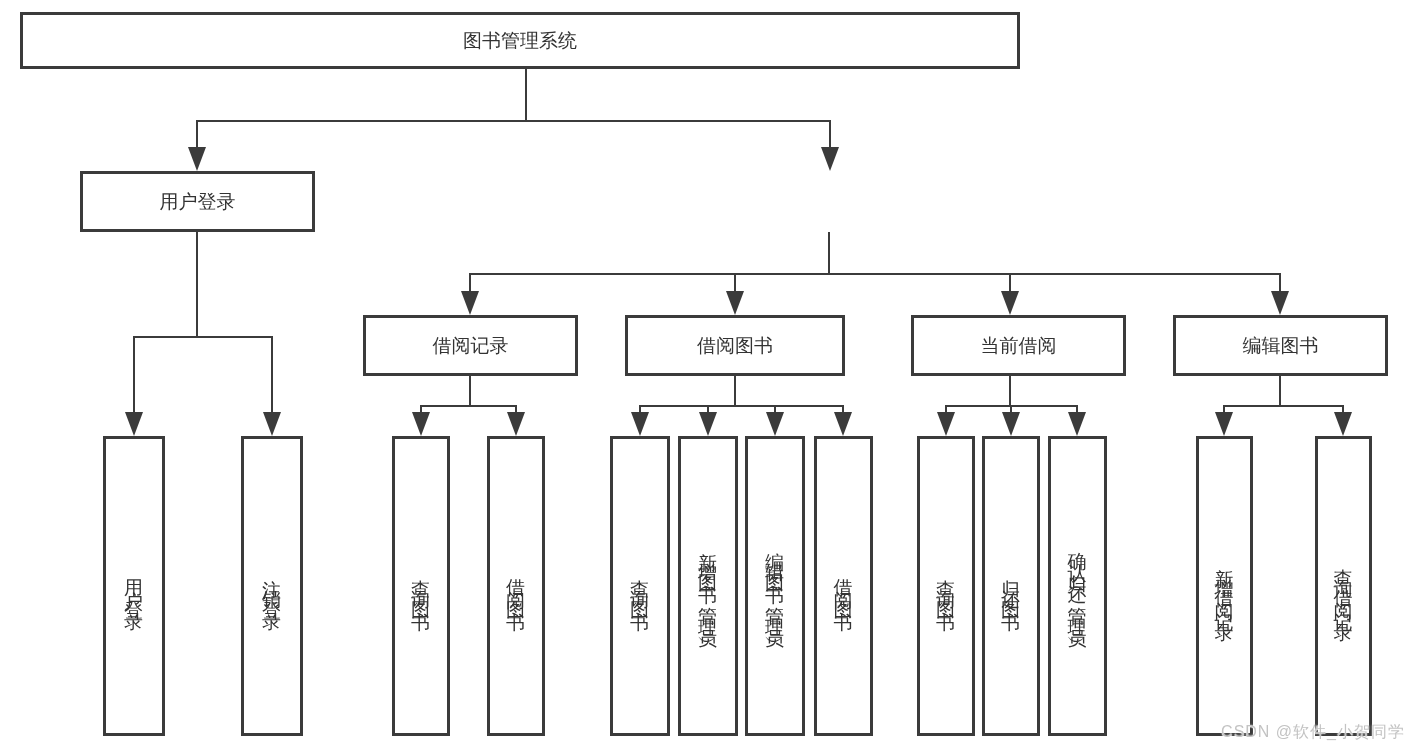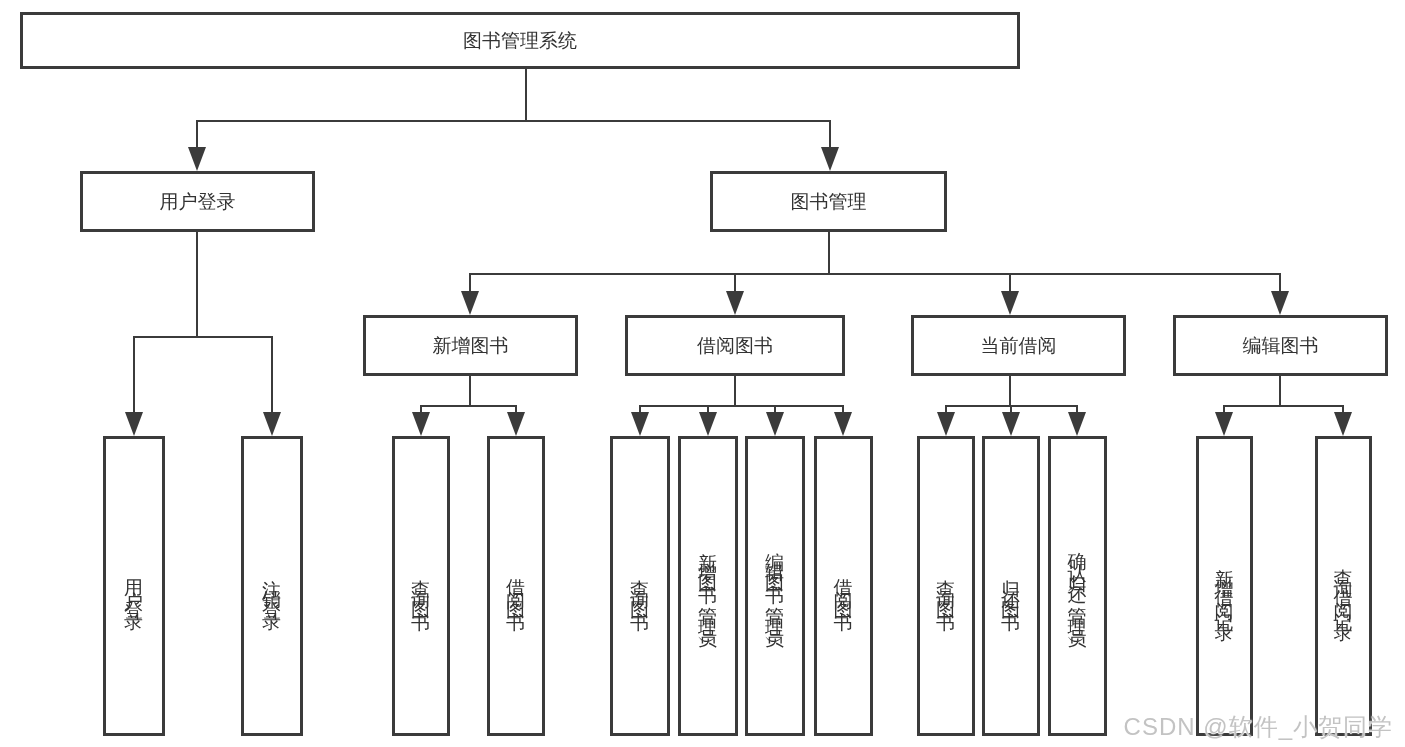--- a/index.html
+++ b/index.html
@@ -37,22 +37,22 @@
     position:absolute;
     width:0;height:0;
     border-left:9px solid transparent;
     border-right:9px solid transparent;
     border-top:24px solid #3b3b3b;
     margin-left:-9px;
     z-index:1;
   }
   .watermark{
     position:absolute;
-    right:12px;bottom:4px;
-    font-size:24px;
+    right:0;bottom:4px;
+    font-size:16px;
     color:#c3c3c3;
     text-shadow:0 0 2px #ffffff,0 1px 1px #ffffff;
     z-index:10;
     letter-spacing:1px;
   }
 </style>
 </head>
 <body>
 
 <div id="stage">
@@ -64,44 +64,41 @@
   <div class="v" style="left:525px;top:69px;height:53px;"></div>
   <div class="h" style="left:196px;top:120px;width:635px;"></div>
   <div class="v" style="left:196px;top:120px;height:28px;"></div>
   <div class="arrow" style="left:197px;top:147px;"></div>
   <div class="v" style="left:829px;top:120px;height:28px;"></div>
   <div class="arrow" style="left:830px;top:147px;"></div>
 
   <div class="box" style="left:80px;top:171px;width:235px;height:61px;">
     <span>用户登录</span>
   </div>
-  <div class="box" style="left:710px;top:171px;width:237px;height:61px;">
-    <span>图书管理</span>
-  </div>
 
   <div class="v" style="left:196px;top:232px;height:106px;"></div>
   <div class="h" style="left:133px;top:336px;width:140px;"></div>
   <div class="v" style="left:133px;top:336px;height:78px;"></div>
   <div class="arrow" style="left:134px;top:412px;"></div>
   <div class="v" style="left:271px;top:336px;height:78px;"></div>
   <div class="arrow" style="left:272px;top:412px;"></div>
 
   <div class="v" style="left:828px;top:232px;height:43px;"></div>
   <div class="h" style="left:469px;top:273px;width:812px;"></div>
   <div class="v" style="left:469px;top:273px;height:20px;"></div>
   <div class="arrow" style="left:470px;top:291px;"></div>
   <div class="v" style="left:734px;top:273px;height:20px;"></div>
   <div class="arrow" style="left:735px;top:291px;"></div>
   <div class="v" style="left:1009px;top:273px;height:20px;"></div>
   <div class="arrow" style="left:1010px;top:291px;"></div>
   <div class="v" style="left:1279px;top:273px;height:20px;"></div>
   <div class="arrow" style="left:1280px;top:291px;"></div>
 
   <div class="box" style="left:363px;top:315px;width:215px;height:61px;">
-    <span>新增图书</span>
+    <span>借阅记录</span>
   </div>
   <div class="box" style="left:625px;top:315px;width:220px;height:61px;">
     <span>借阅图书</span>
   </div>
   <div class="box" style="left:903px;top:315px;width:215px;height:61px;margin-left:8px;">
     <span>当前借阅</span>
   </div>
   <div class="box" style="left:1173px;top:315px;width:215px;height:61px;">
     <span>编辑图书</span>
   </div>

